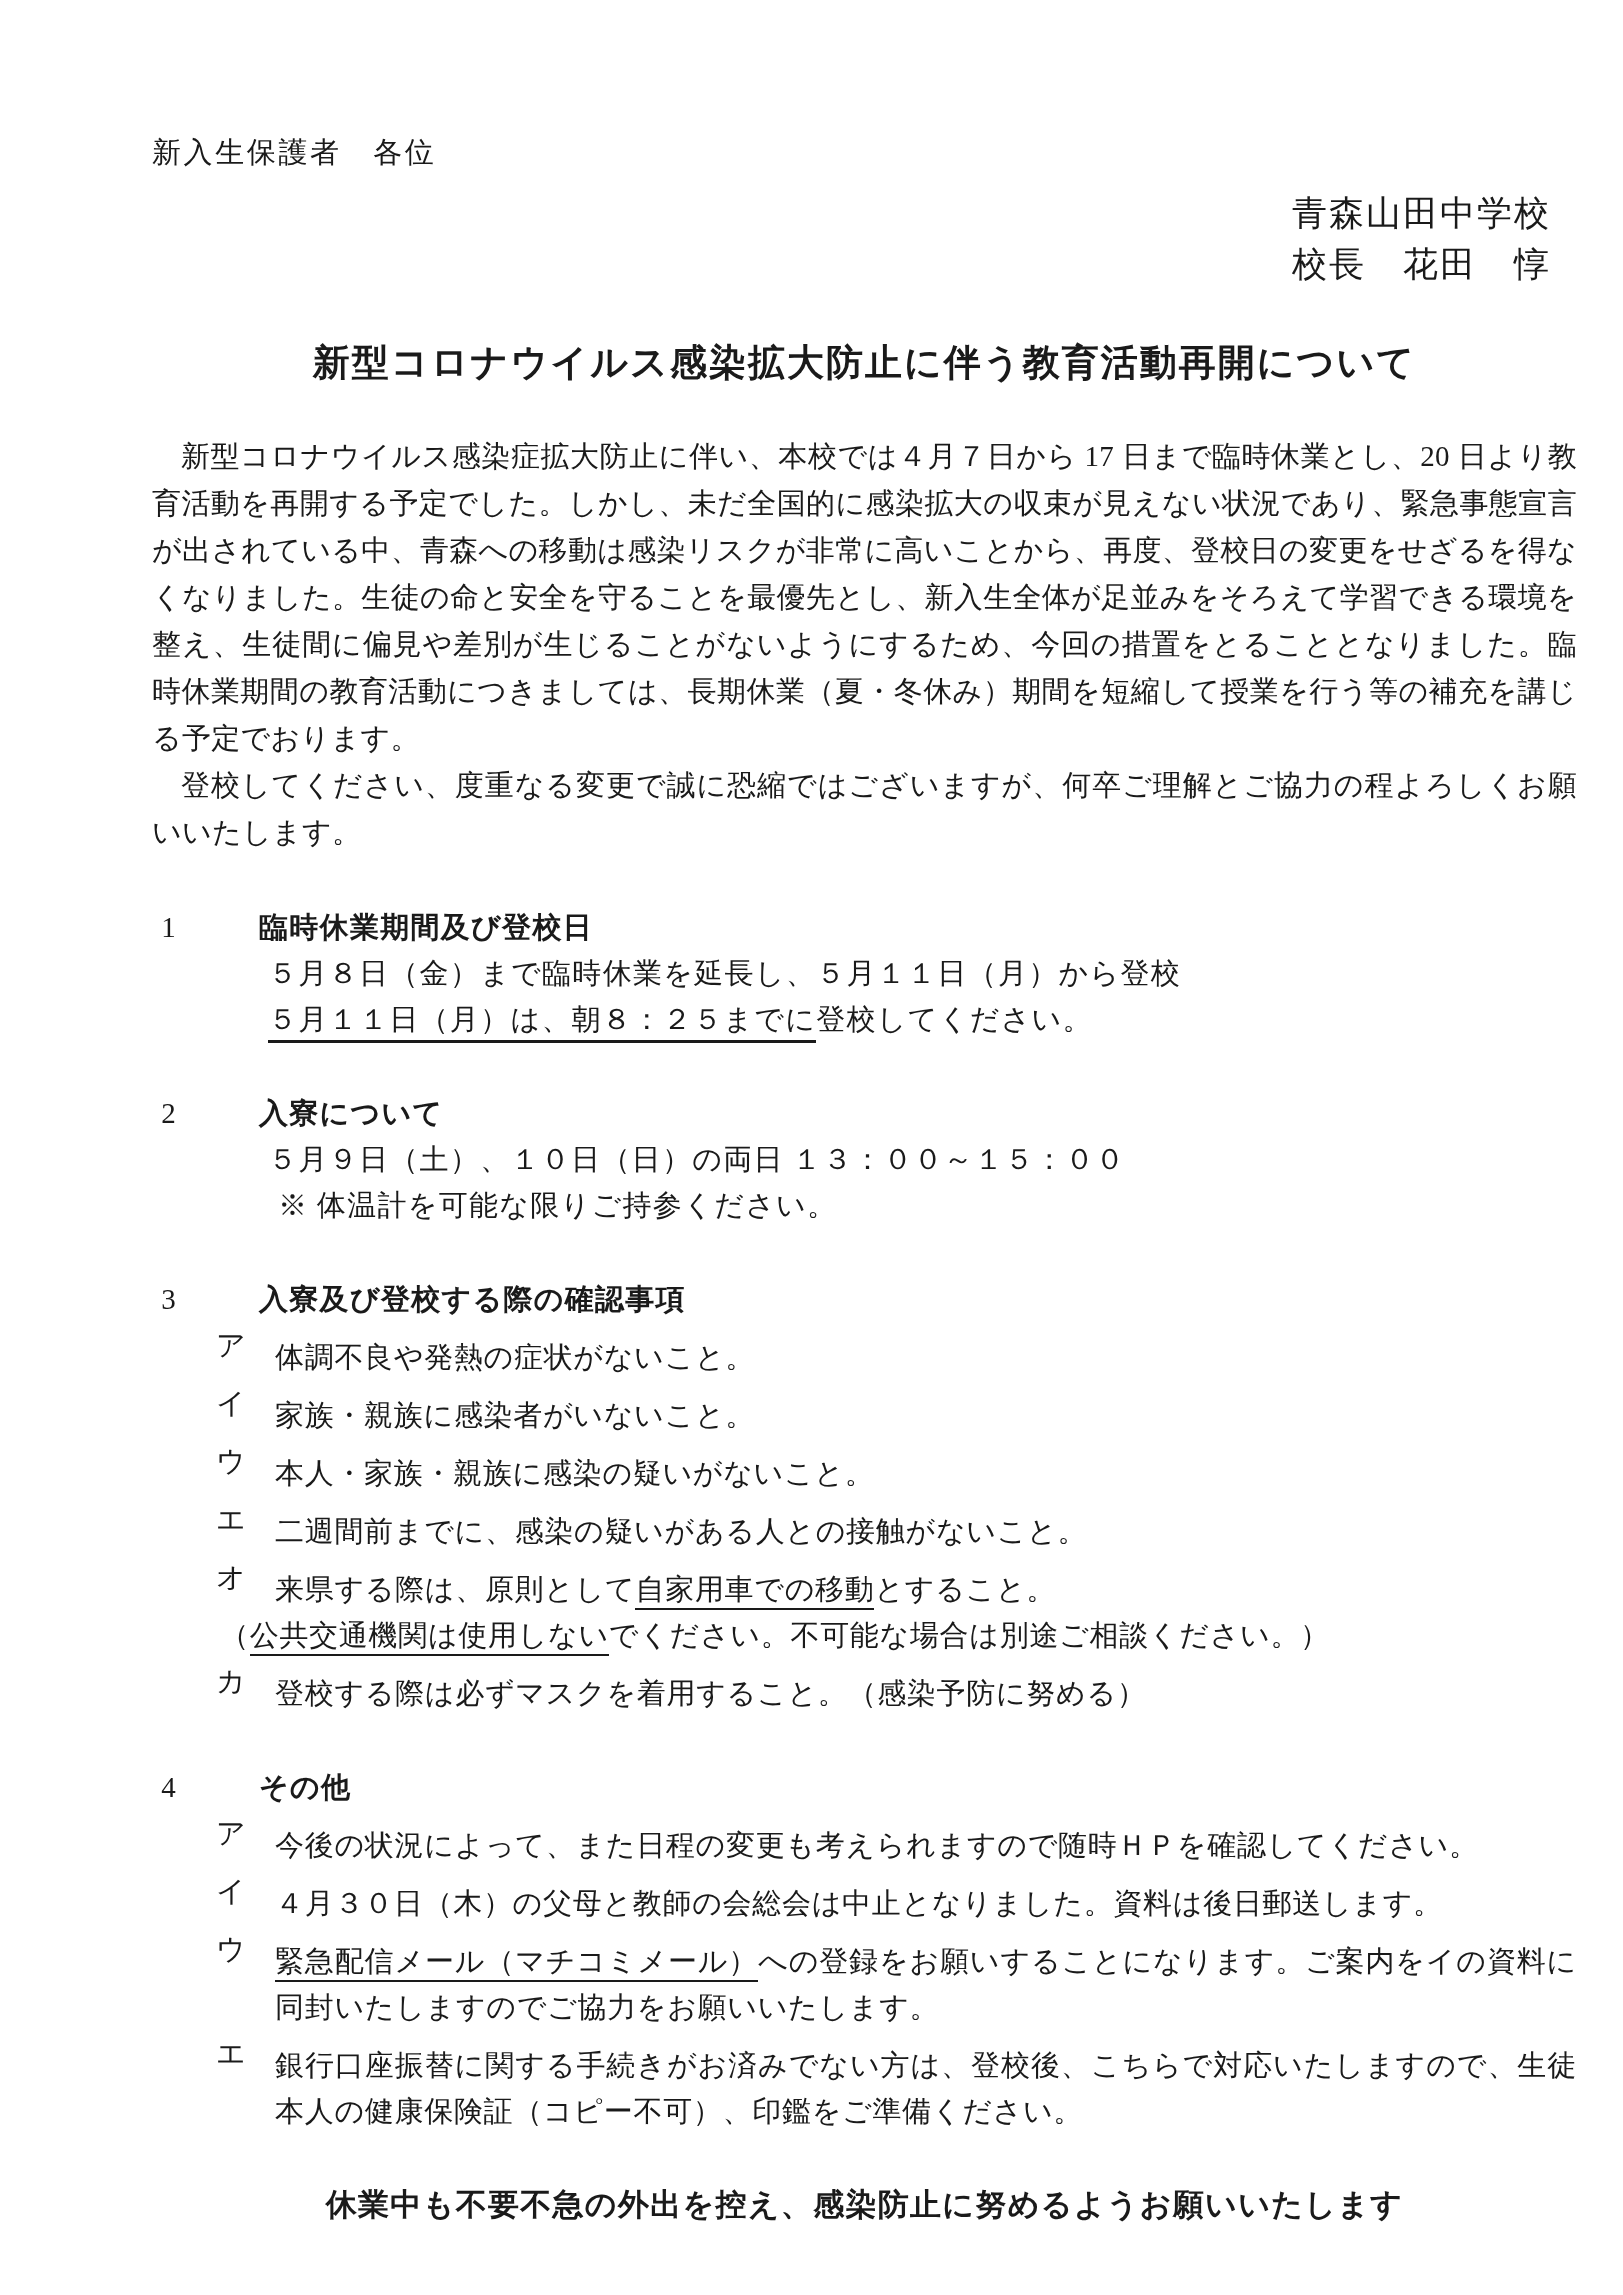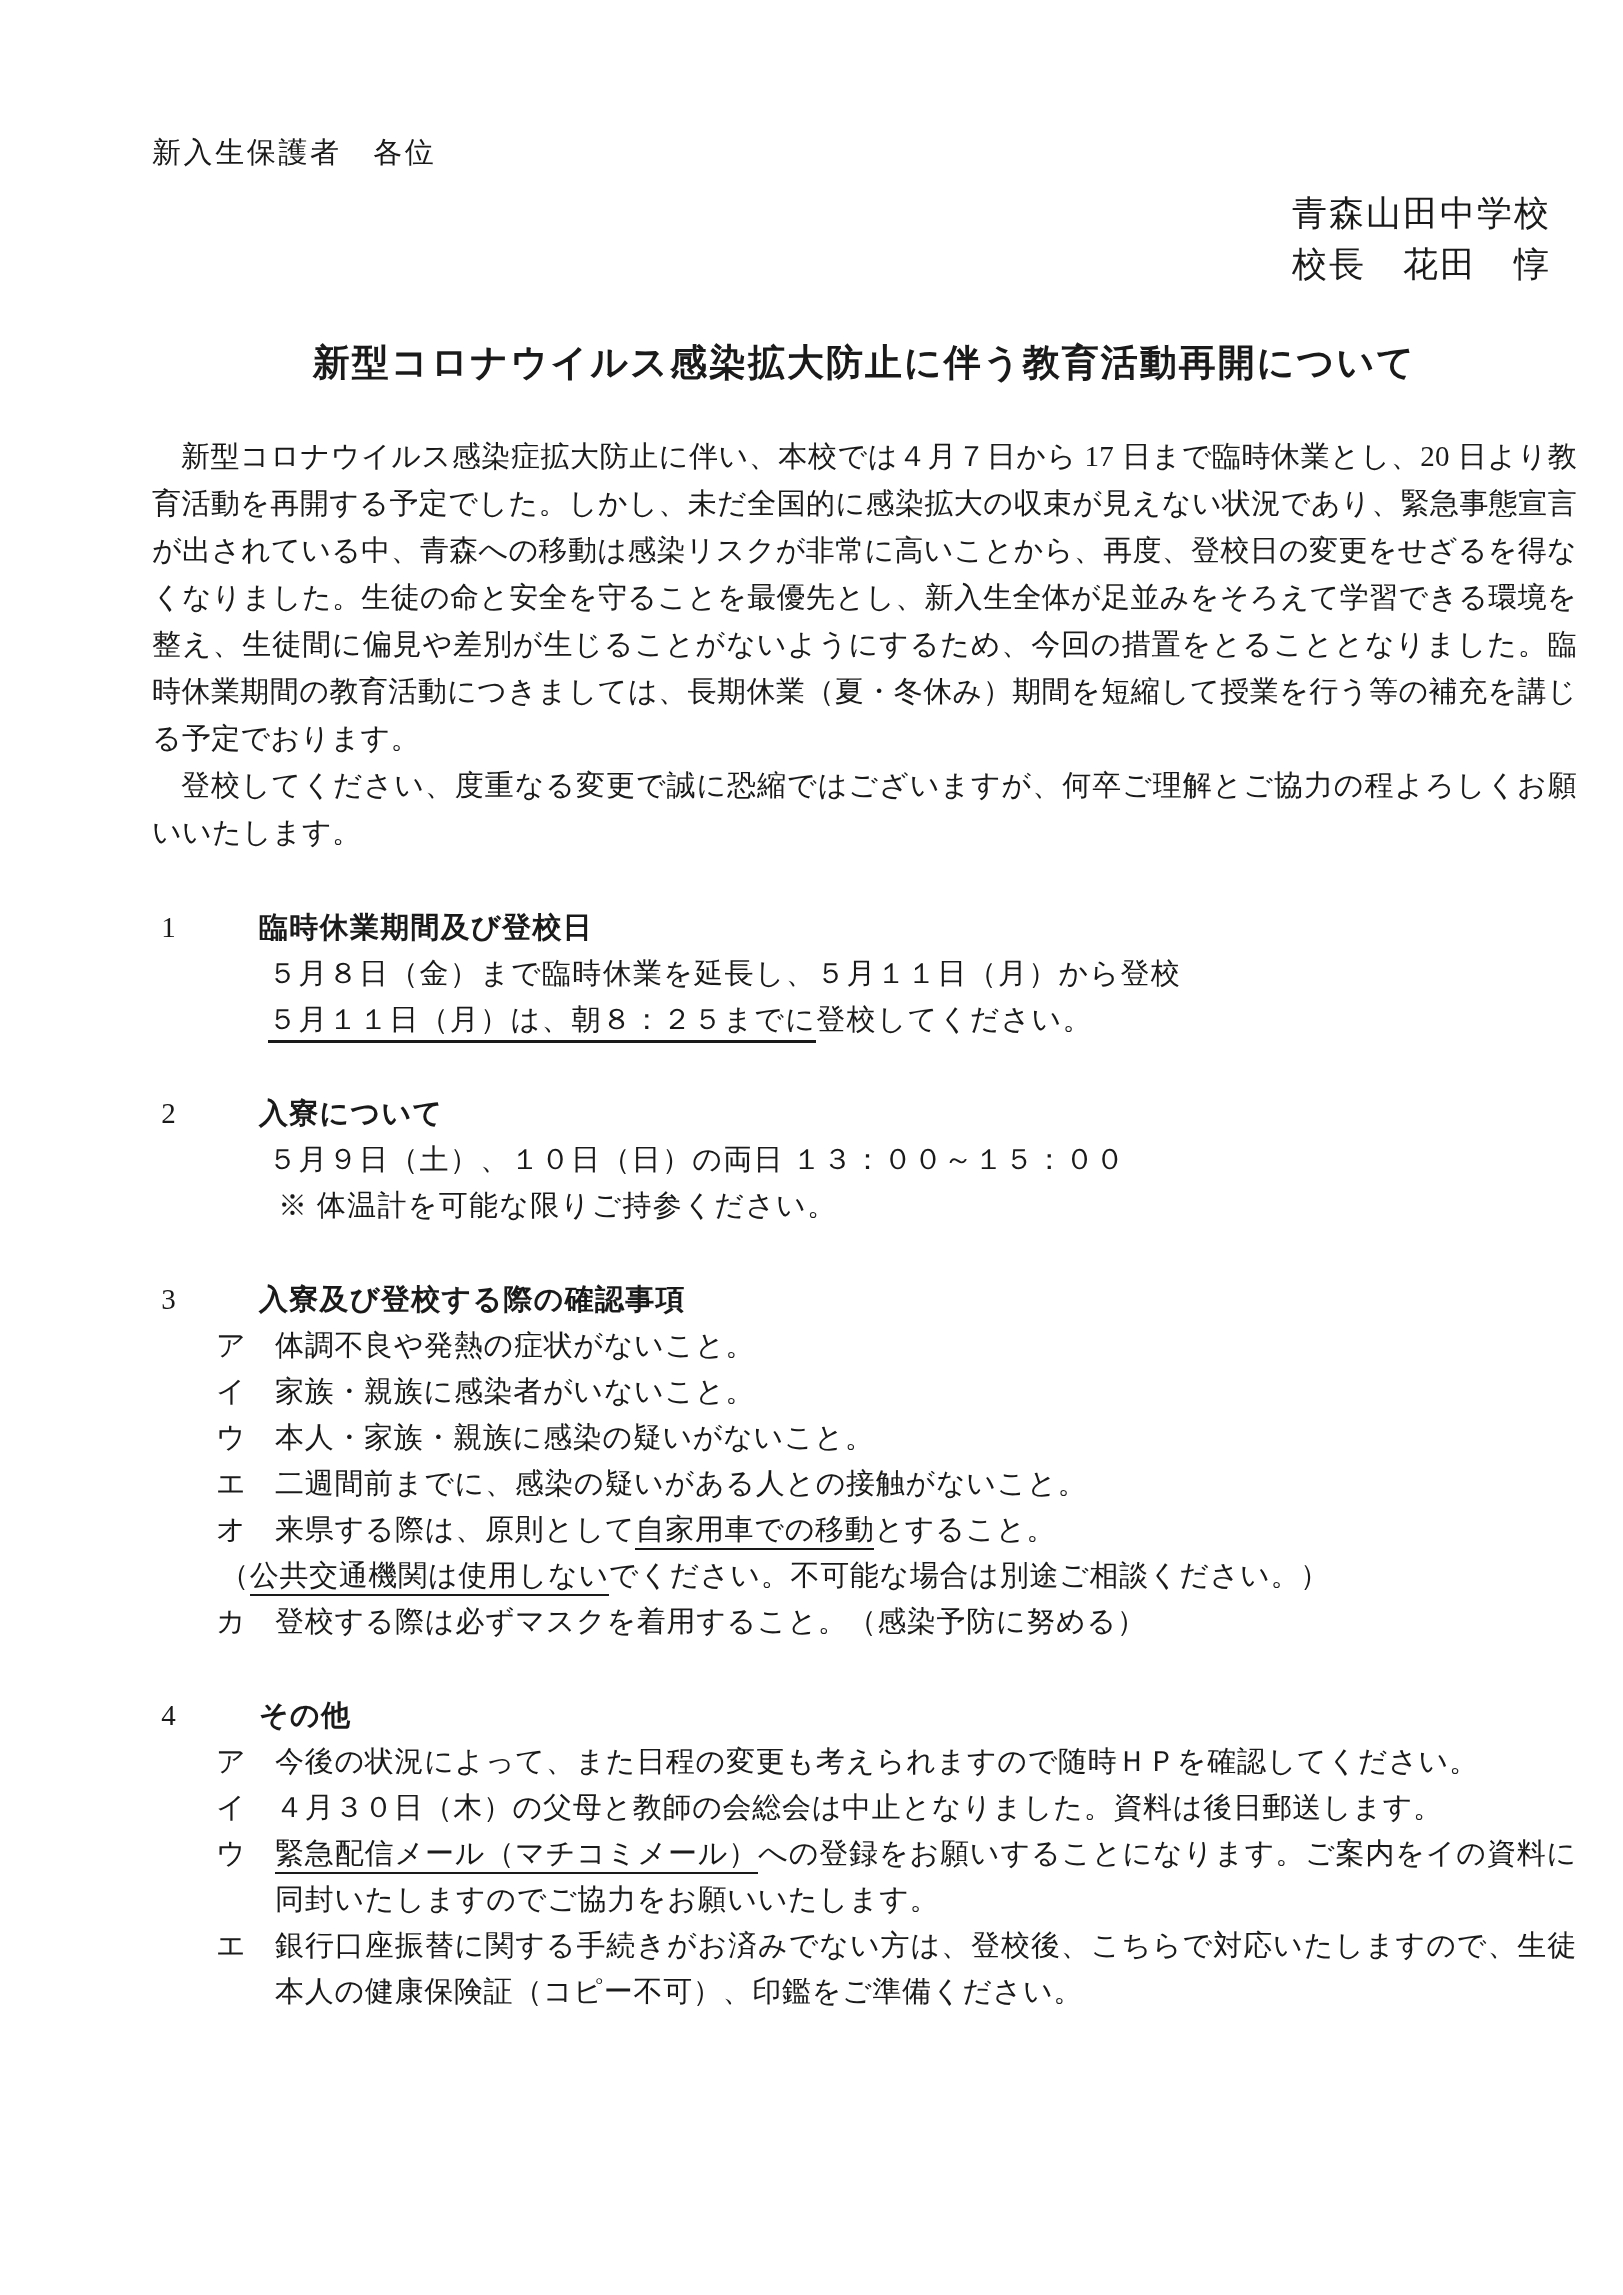--- a/index.html
+++ b/index.html
@@ -83,20 +83,21 @@
   }
   .item-label{
     flex:none;
     width:59px;
     margin-left:64px;
   }
   .item-text{
     flex:1;
     text-align:justify;
     letter-spacing:0.7px;
+    margin-top:12px;
   }
   .paren-line{
     margin-left:68px;
     line-height:46px;
     letter-spacing:0.7px;
   }
   .u{
     border-bottom:2.6px solid var(--ink);
     padding-bottom:3.3px;
   }
@@ -199,15 +200,16 @@
     <div class="item">
       <span class="item-label">ウ</span>
       <span class="item-text"><span class="u">緊急配信メール（マチコミメール）</span><span>への登録をお願いすることになります。ご案内をイの資料に同封いたしますのでご協力をお願いいたします。</span></span>
     </div>
     <div class="item">
       <span class="item-label">エ</span>
       <span class="item-text">銀行口座振替に関する手続きがお済みでない方は、登校後、こちらで対応いたしますので、生徒本人の健康保険証（コピー不可）、印鑑をご準備ください。</span>
     </div>
   </div>
 
+  <div class="footer-notice">休業中も不要不急の外出を控え、感染防止に努めるようお願いいたします</div>
 
 </div>
 
 
 </body></html>

